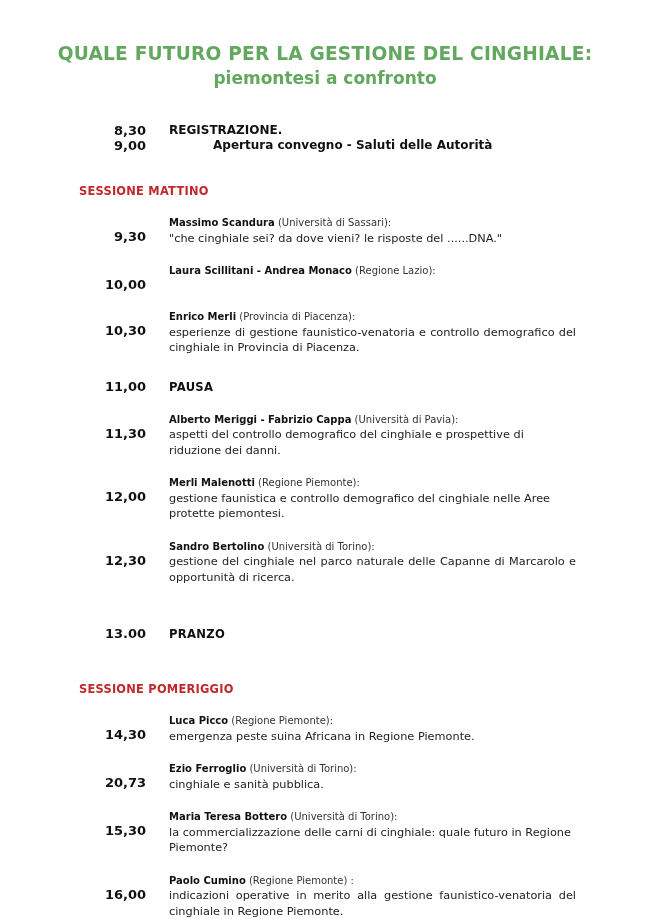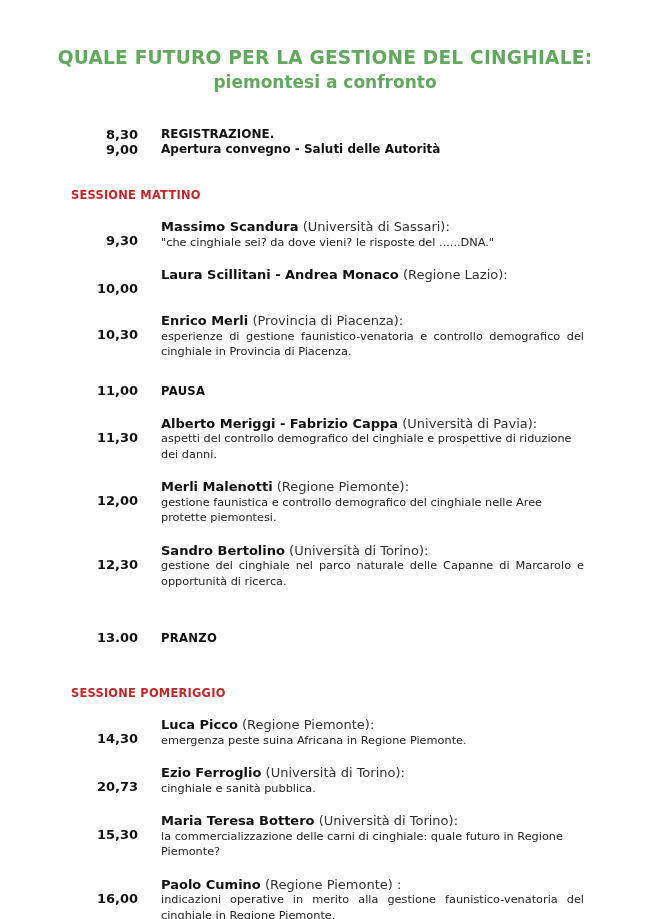--- a/index.html
+++ b/index.html
@@ -14,22 +14,21 @@
     font-family: "DejaVu Sans", "Liberation Sans", sans-serif;
     color: #1a1a1a;
     -webkit-font-smoothing: antialiased;
     overflow: hidden;
   }
   .page {
     position: relative;
     width: 650px;
     height: 785px;
     box-sizing: border-box;
-    padding: 8px;
-    margin-top: 12px;
+    padding: 16px;
   }
 
   
   .title-block {
     padding-top: 26px;
     text-align: center;
   }
   .doc-title {
     color: #63a85f;
     font-size: 18.6px;
@@ -77,20 +76,21 @@
 
   
   .simple-line {
     font-size: 12px;
     font-weight: bold;
     line-height: 15px;
     color: #111;
   }
   .row.tight + .row.tight {
     margin-top: 0;
+    gap: 44px;
   }
 
   
   .section-head {
     color: #c0282b;
     font-size: 11.4px;
     font-weight: bold;
     letter-spacing: 0.25px;
     padding-left: 63px;
   }
@@ -102,21 +102,21 @@
     display: flex;
     align-items: flex-start;
     margin-top: 17px;
   }
   .talk .time {
     
     padding-top: 14px;
   }
 
   .speaker {
-    font-size: 13px;
+    font-size: 10px;
     line-height: 15.5px;
     color: #111;
     margin: 0;
   }
   .speaker .name {
     font-weight: bold;
   }
   .speaker .affil {
     font-weight: normal;
     color: #333;

